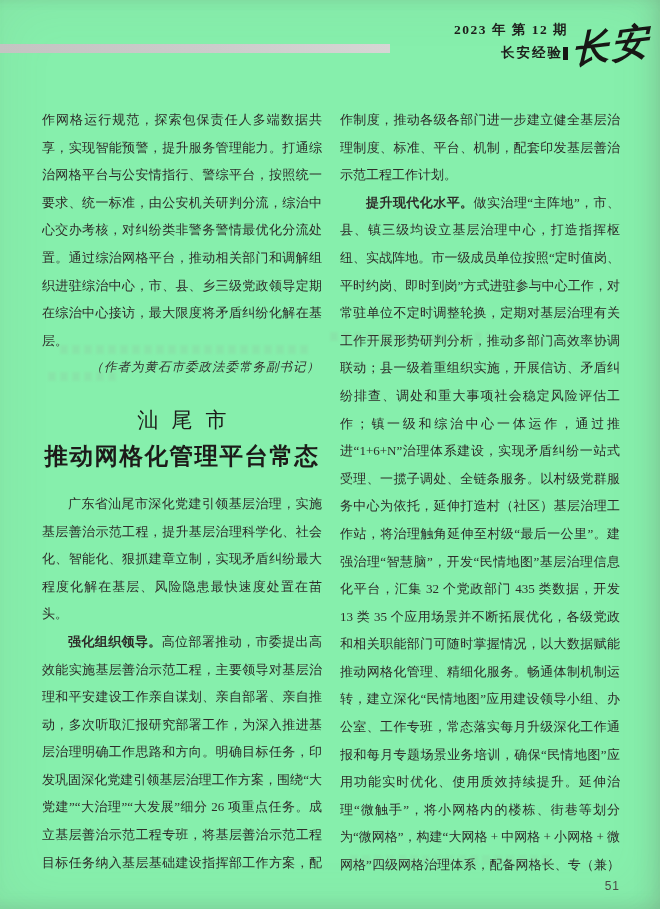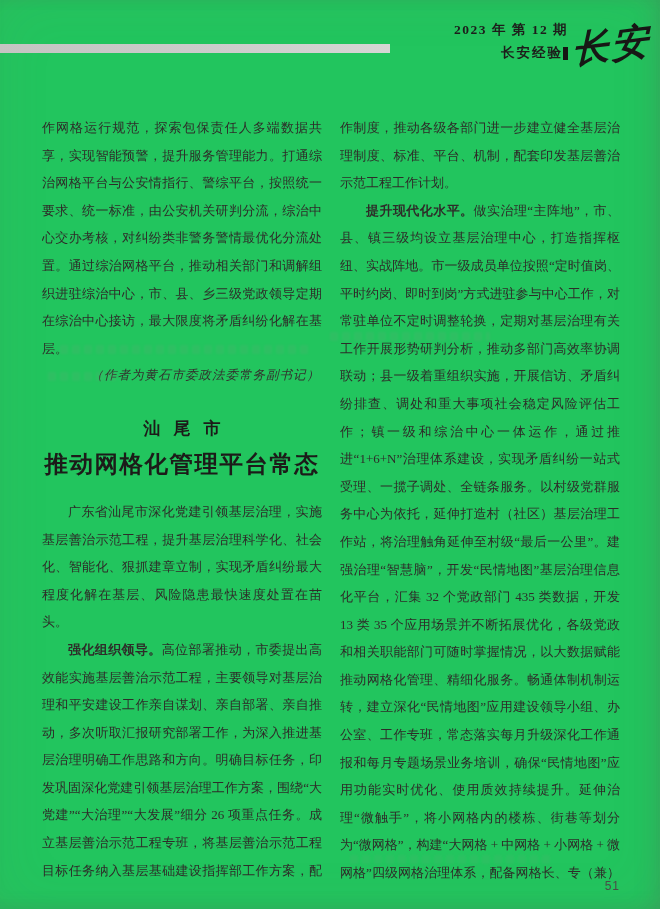--- a/index.html
+++ b/index.html
@@ -3,21 +3,21 @@
 <meta charset="utf-8">
 <style>
   * { margin:0; padding:0; box-sizing:border-box; }
   html,body { background:#e9e9e7; }
   body { font-family:"Liberation Serif","DejaVu Serif",serif; }
 
   .page{
     position:relative;
     width:660px; height:909px;
     margin:0 auto;
-    background:#22c55e;
+    background:#86efac;
     overflow:hidden;
     box-shadow:
       inset 0 0 55px rgba(120,115,105,0.09),
       inset -16px 0 22px -12px rgba(95,92,86,0.22),
       inset 0 -14px 18px -12px rgba(95,92,86,0.14),
       inset 0 10px 14px -12px rgba(95,92,86,0.10);
   }
 
   
   .header-rule{
@@ -39,21 +39,21 @@
     position:absolute; top:16px; right:6px;
     width:86px; height:62px;
     font-size:37px; font-weight:bold; font-style:italic;
     color:#171715; line-height:60px; text-align:center;
     transform:rotate(-7deg) skewX(-6deg);
     letter-spacing:2px;
   }
 
   
   .columns{
-    position:absolute; left:42px; top:114px;
+    position:absolute; left:42px; top:106px;
     width:578px; height:768px;
     display:flex; gap:18px; overflow:hidden;
   }
   .col{
     width:280px; flex:0 0 280px;
     font-size:13px; line-height:27.6px;
     color:#2e2c29;
     text-align:justify; text-justify:inter-character;
     overflow:hidden;
   }
@@ -61,21 +61,21 @@
   .lead{ font-weight:bold; }
 
   .author-note{
     text-align:right; font-style:italic;
     font-size:12.5px; letter-spacing:1px;
     color:#33312e; padding-right:2px;
   }
 
   .article-title{ text-align:center; margin:21px 0 15px; color:#1c1b19; }
   .article-title .t1{
-    font-size:17px; font-weight:bold;
+    font-size:21px; font-weight:normal;
     letter-spacing:13px; text-indent:13px; line-height:35px;
   }
   .article-title .t2{
     font-size:23.5px; font-weight:bold;
     letter-spacing:1.5px; line-height:37px;
   }
 
   
   .page-number{
     position:absolute; right:40px; bottom:16px;

